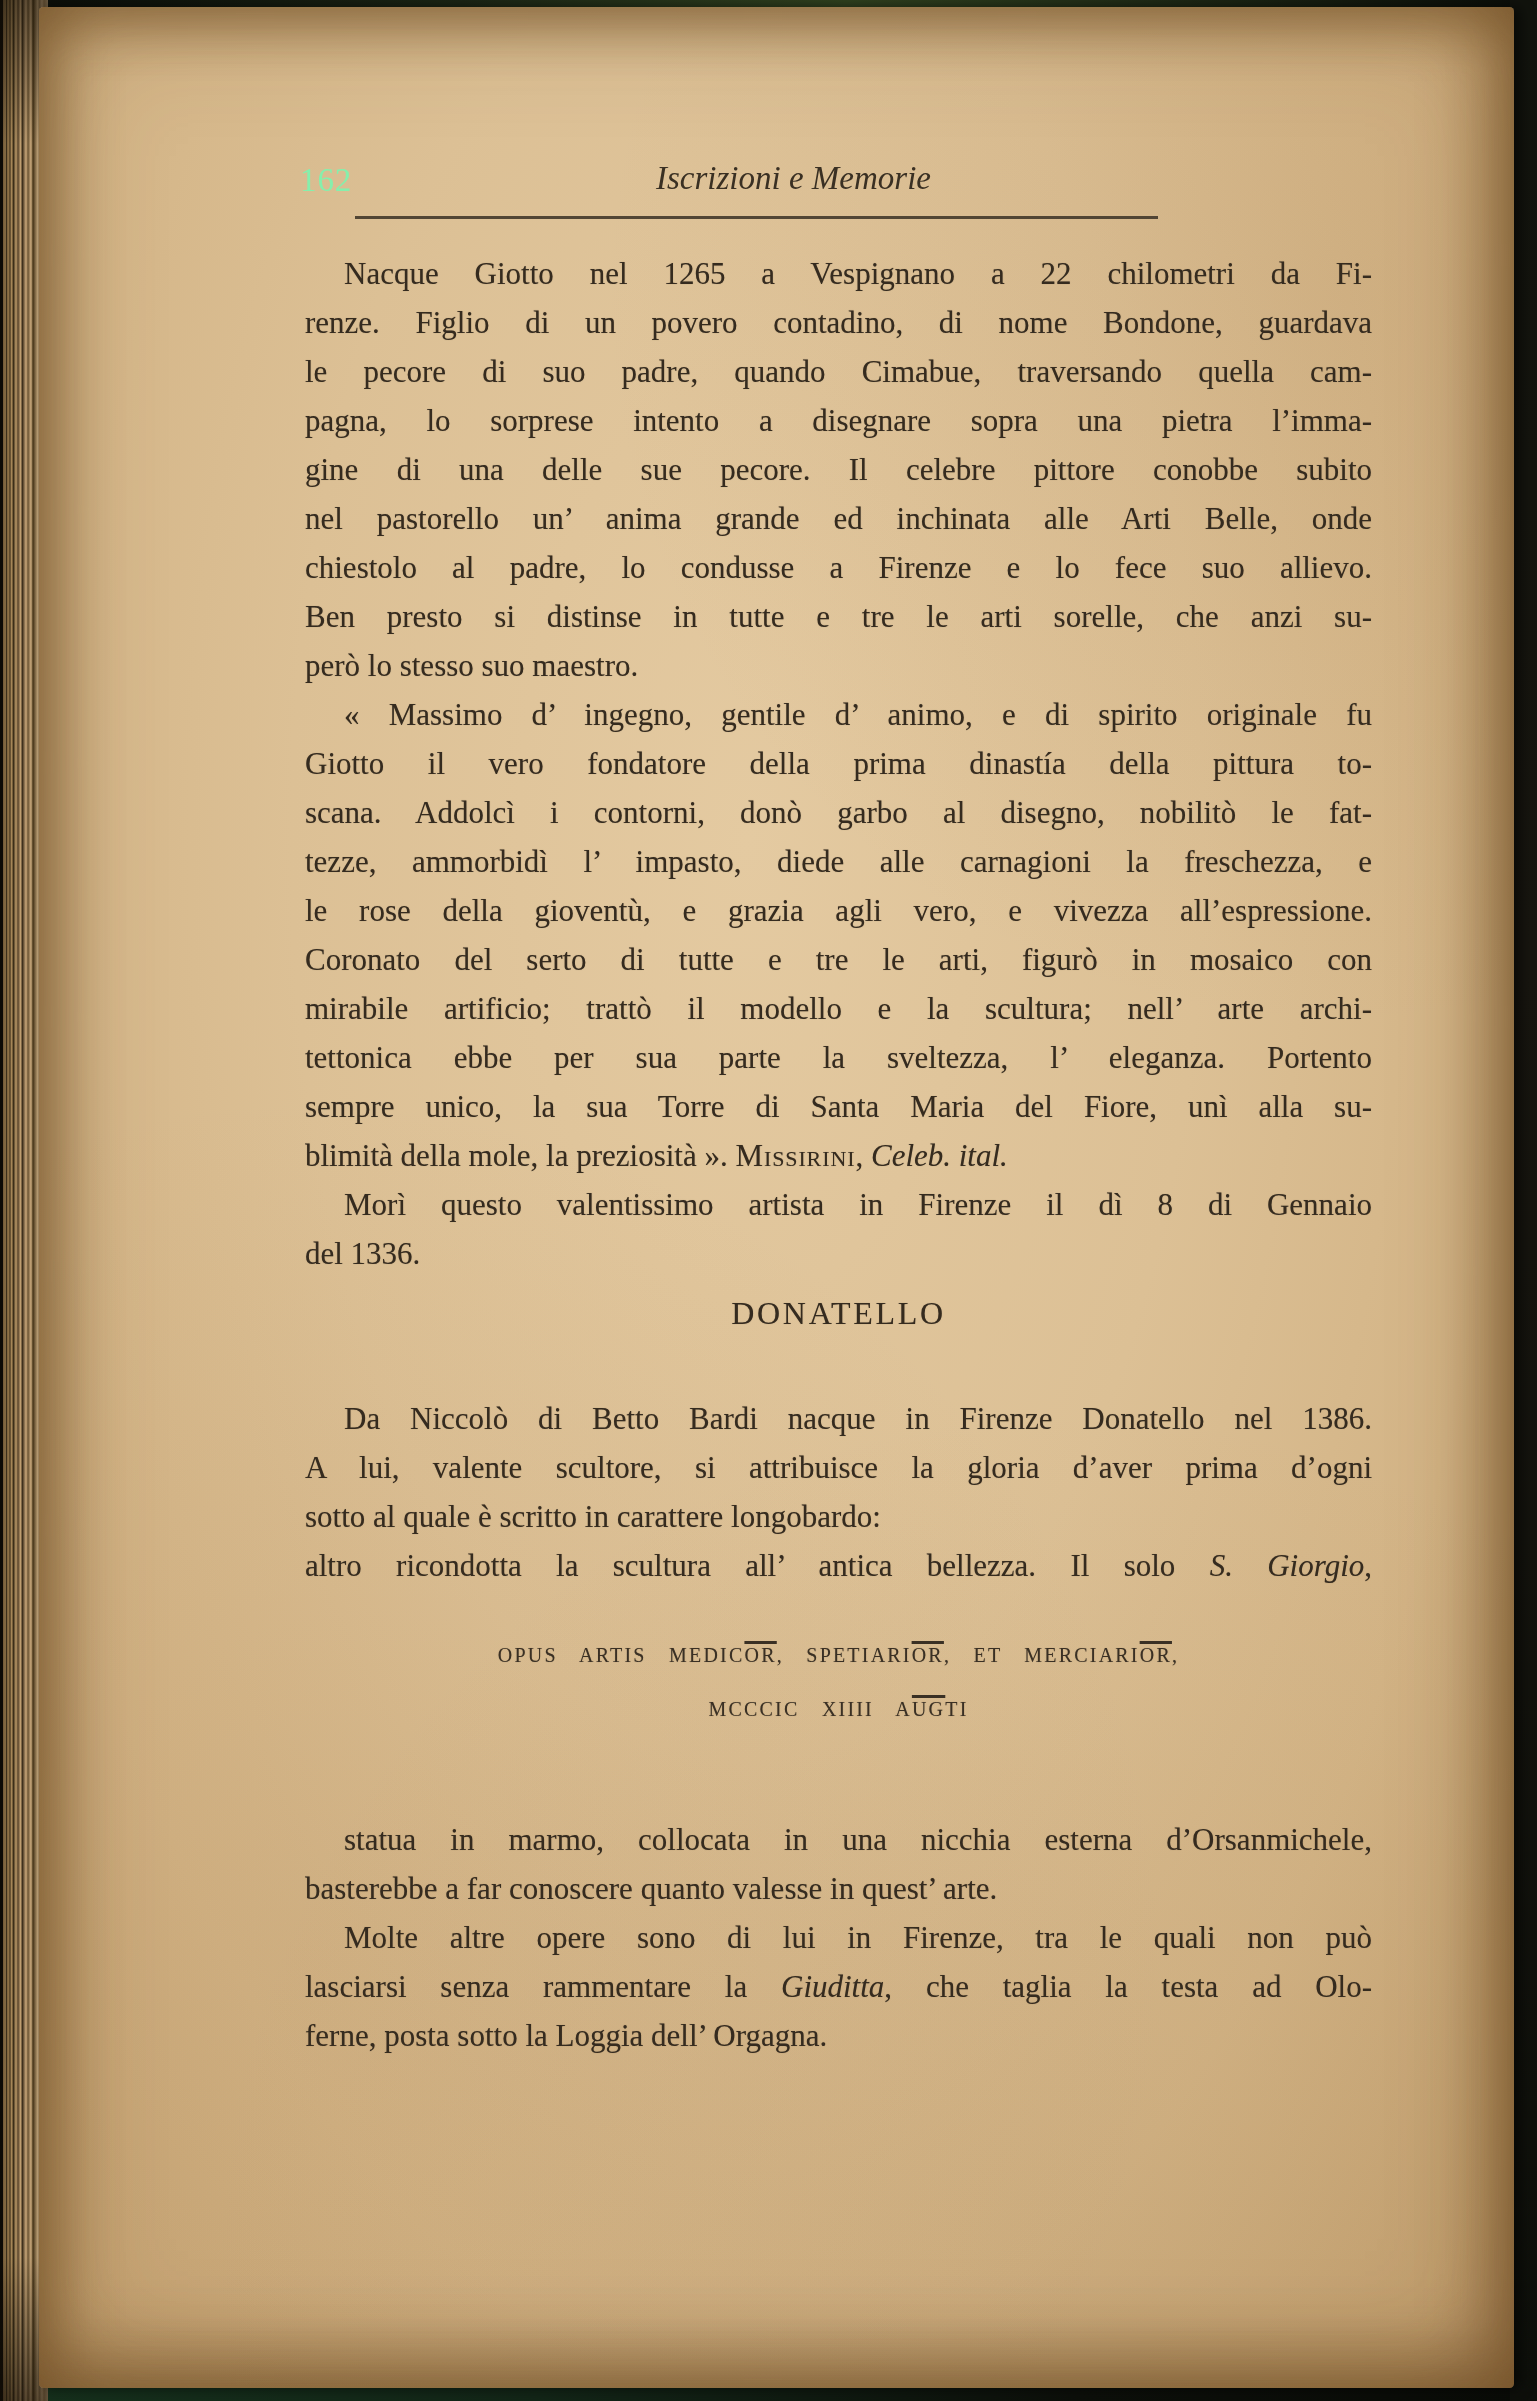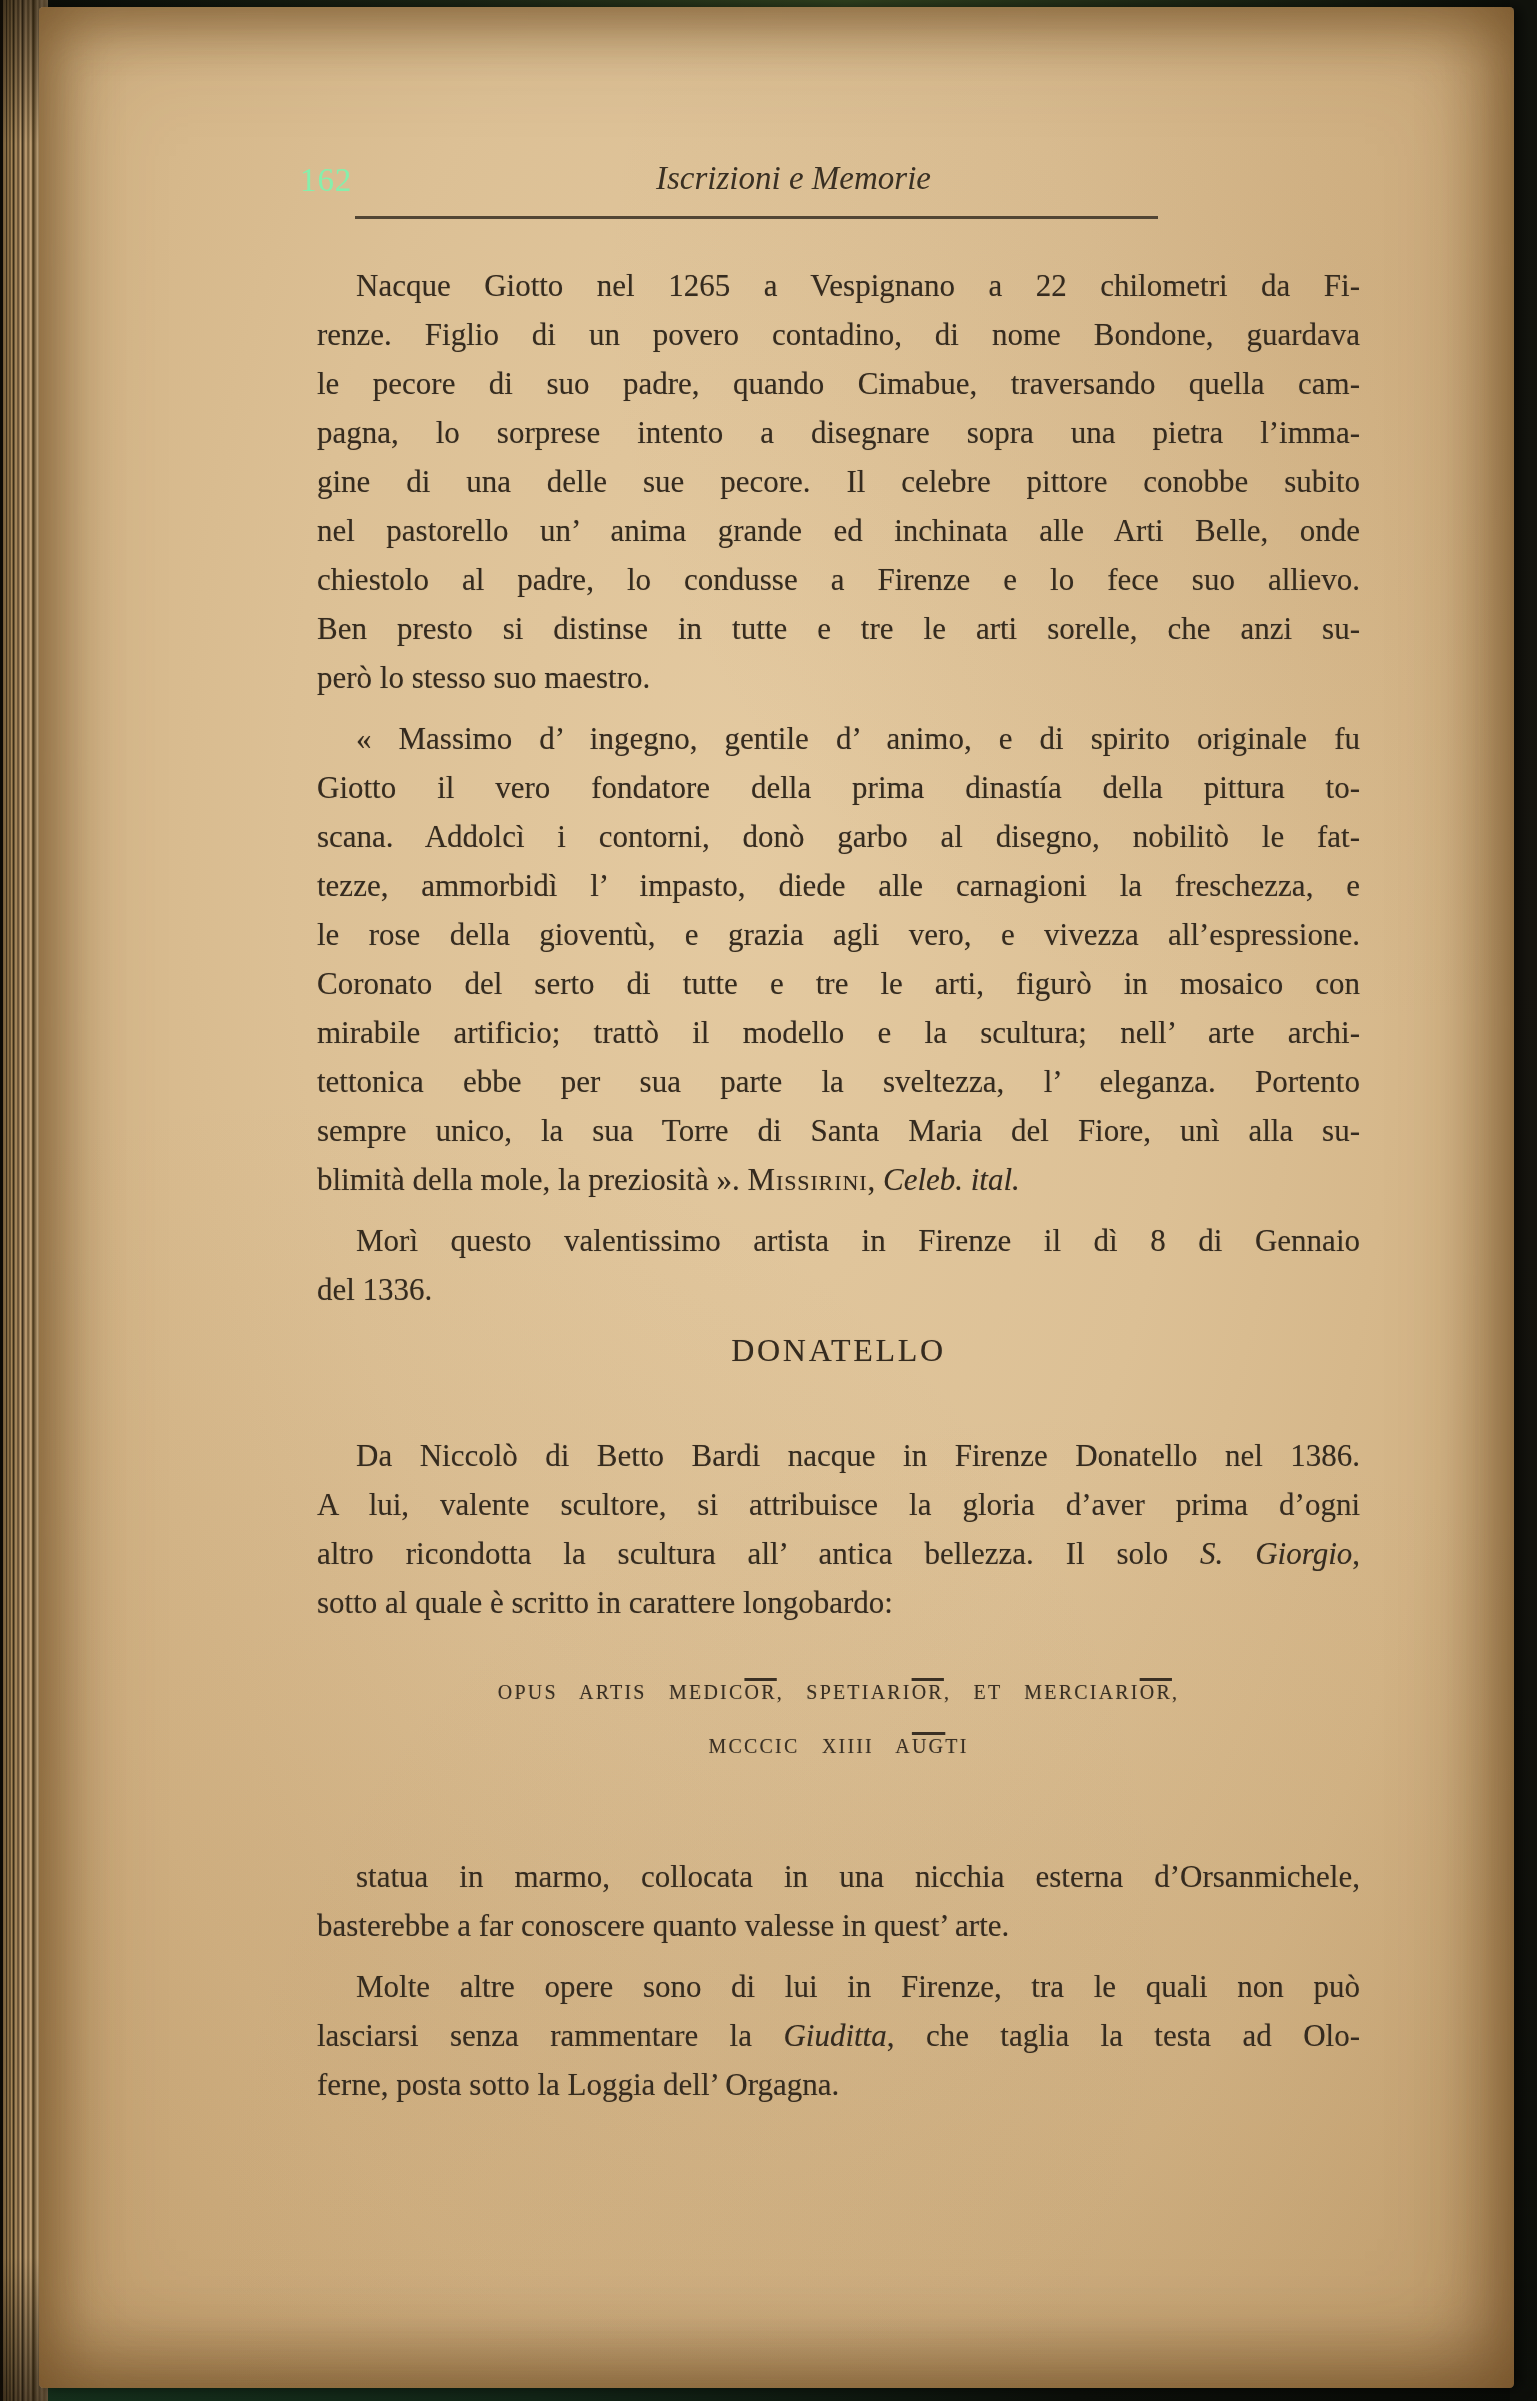--- a/index.html
+++ b/index.html
@@ -82,21 +82,21 @@
     position:absolute; left:355px; top:216px; width:803px; height:2.7px;
     background:#42382a; opacity:.9; z-index:3;
   }
 
   
   .text-column {
     position:absolute; left:305px; top:249px; width:1067px;
     z-index:3;
     color:#352b1f;
   }
-  .para { margin:12px; }
+  .para { margin:0; }
   .bline {
     font-size:31px; line-height:49px;
     text-shadow:0 0 0.9px rgba(53,43,31,.35);
   }
   .bline.just { text-align:justify; text-align-last:justify; }
   .bline.indent { text-indent:39px; }
 
   .it { font-style:italic; }
   .sc { font-variant:small-caps; letter-spacing:0.9px; }
   .ov { text-decoration:overline; text-decoration-thickness:2.7px; }
@@ -159,22 +159,22 @@
       <div class="bline"><span>blimità della mole, la preziosità ». </span><span class="sc">Missirini</span><span>, </span><span class="it">Celeb. ital.</span></div>
     </div>
     <div class="para">
       <div class="bline indent just"><span>Morì questo valentissimo artista in Firenze il dì 8 di Gennaio</span></div>
       <div class="bline"><span>del 1336.</span></div>
     </div>
     <div class="section-heading">DONATELLO</div>
     <div class="para">
       <div class="bline indent just"><span>Da Niccolò di Betto Bardi nacque in Firenze Donatello nel 1386.</span></div>
       <div class="bline just"><span>A lui, valente scultore, si attribuisce la gloria d’aver prima d’ogni</span></div>
+      <div class="bline"><span>sotto al quale è scritto in carattere longobardo:</span></div>
       <div class="bline just"><span>altro ricondotta la scultura all’ antica bellezza. Il solo </span><span class="it">S. Giorgio</span><span>,</span></div>
-      <div class="bline"><span>sotto al quale è scritto in carattere longobardo:</span></div>
     </div>
     <div class="inscription">
       <div class="insc-line"><span>OPUS ARTIS MEDIC</span><span class="ov">OR</span><span>, SPETIARI</span><span class="ov">OR</span><span>, ET MERCIARI</span><span class="ov">OR</span><span>,</span></div>
       <div class="insc-line"><span>MCCCIC XIIII A</span><span class="ov">UG</span><span>TI</span></div>
     </div>
     <div class="para">
       <div class="bline indent just"><span>statua in marmo, collocata in una nicchia esterna d’Orsanmichele,</span></div>
       <div class="bline"><span>basterebbe a far conoscere quanto valesse in quest’ arte.</span></div>
     </div>
     <div class="para">

